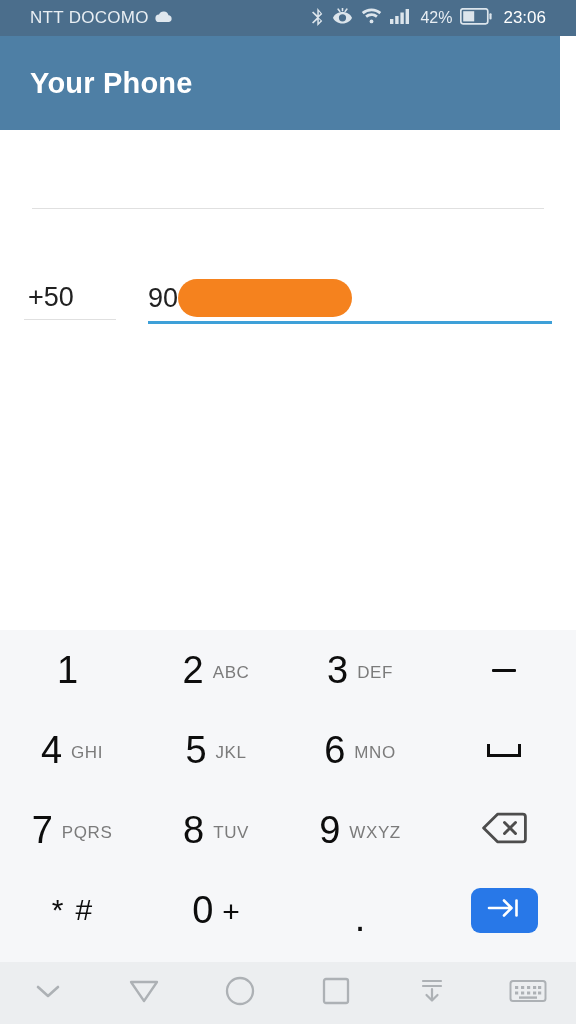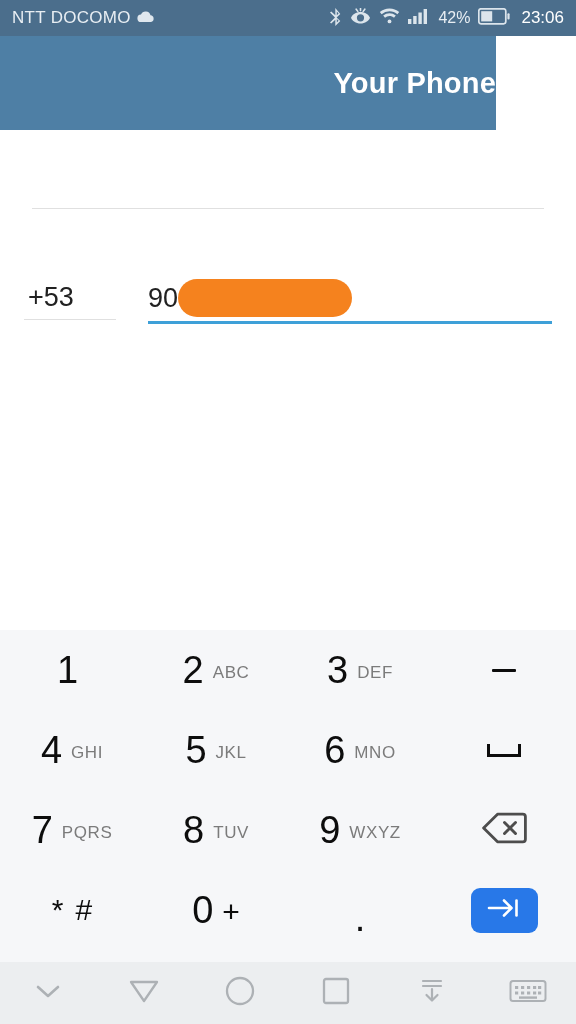--- a/index.html
+++ b/index.html
@@ -14,44 +14,43 @@
     width:576px; height:1024px;
     background:#ffffff;
   }
 
   
   #status-bar {
     position:absolute; left:0; top:0;
     width:576px; height:36px;
     background:#4b6e8c;
     display:flex; align-items:center;
-    padding:0 12px;
+    padding:0 30px;
     color:#e6edf3;
   }
   #carrier {
     font-size:17px; letter-spacing:.3px;
     color:#e8eef3; white-space:nowrap;
   }
   .cloud-icon { margin-left:6px; display:inline-block; vertical-align:-1px; }
   #status-right {
     margin-left:auto;
     display:flex; align-items:center; gap:8px;
   }
   #battery-pct { font-size:16px; color:#e8eef3; }
   #clock { font-size:17px; color:#ffffff; margin-left:3px; }
   .sbicon { display:block; }
 
   
   #app-bar {
     position:absolute; left:0; top:36px;
-    width:496px; height:94px;
+    width:560px; height:94px;
     background:#4e7fa5;
     display:flex; align-items:center;
     padding-left:30px;
-    justify-content:flex-end;
   }
   #app-title {
     color:#ffffff; font-size:29px; font-weight:bold;
     letter-spacing:.2px;
   }
 
   
   #content {
     position:absolute; left:0; top:130px;
     width:576px; height:500px;
@@ -226,21 +225,21 @@
   </div>
 
   <div id="content">
 
     <div id="country-field">
       <div id="country-underline"></div>
     </div>
 
     <div id="phone-row">
       <div id="cc-field">
-        <div id="cc-value" placeholder="+">+53</div>
+        <div id="cc-value" placeholder="+">+50</div>
         <div id="cc-underline"></div>
       </div>
 
       <div id="number-field">
         <div id="number-inner" placeholder="Phone number">
           <span id="number-prefix">90</span>
           <span id="redaction-bar"></span>
         </div>
         <div id="number-underline"></div>
       </div>

